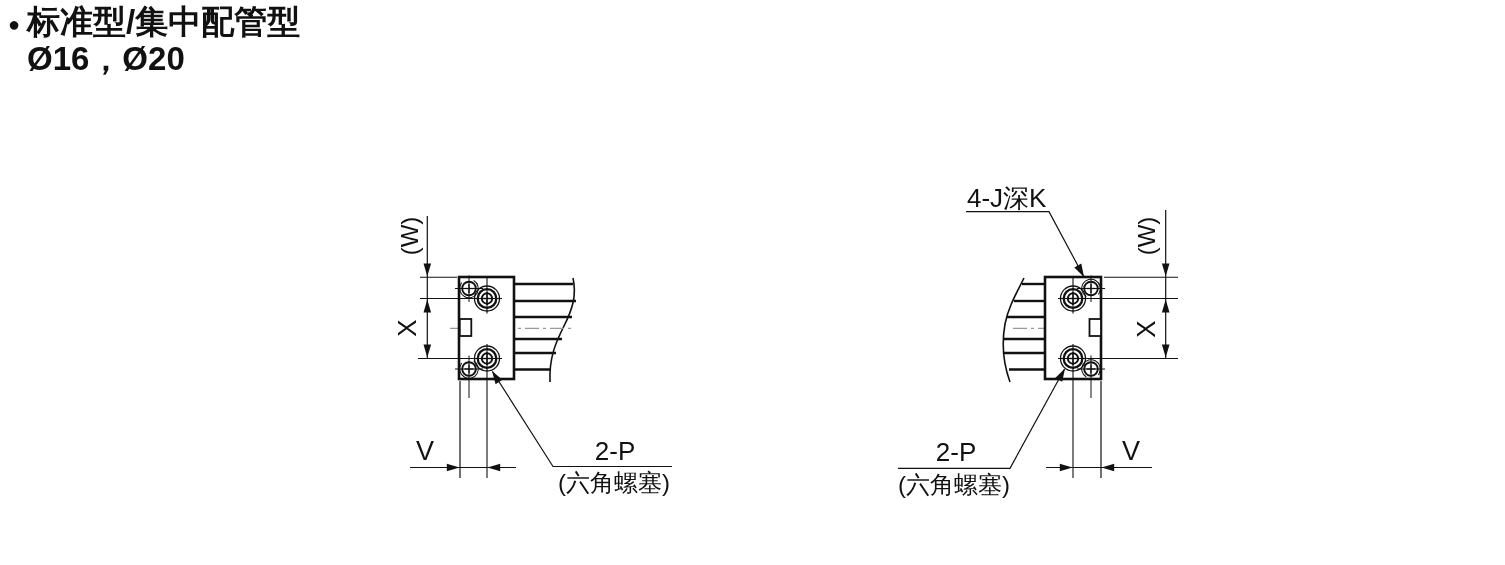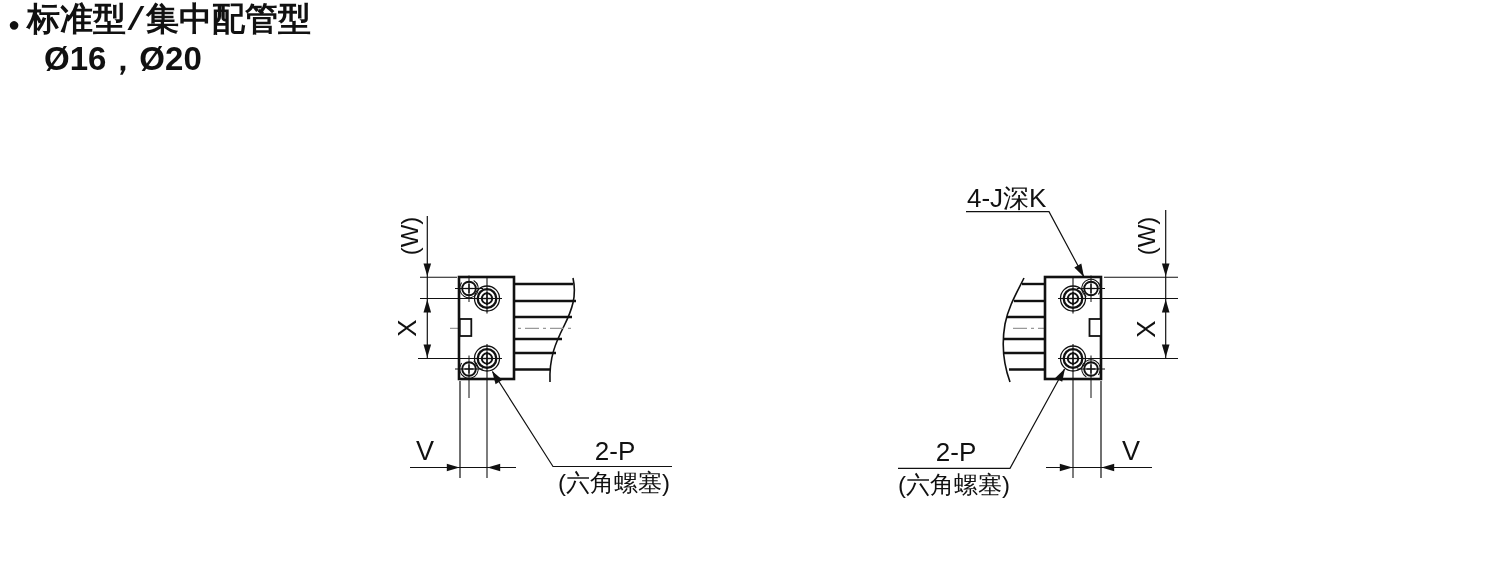--- a/index.html
+++ b/index.html
@@ -1,22 +1,22 @@
 <!DOCTYPE html>
 <html><head>
 <meta charset="utf-8">
 <style>
   html,body{margin:0;padding:0;background:#fff;}
   .canvas{position:relative;width:1505px;height:565px;background:#ffffff;overflow:hidden;
           font-family:"Liberation Sans", sans-serif;color:#111;}
   .header{position:absolute;left:8px;top:4px;}
   .title-row{display:flex;align-items:flex-start;}
   .bullet{font-size:20px;line-height:1;margin-top:10px;margin-right:7px;}
-  .title{font-size:33px;font-weight:bold;line-height:1.12;letter-spacing:0px;font-family:Liberation Mono, monospace;}
-  .subtitle{font-size:33px;font-weight:bold;margin-left:36px;line-height:1.12;}
+  .title{font-size:33px;font-weight:bold;line-height:1.12;letter-spacing:0px;}
+  .subtitle{font-size:33px;font-weight:bold;margin-left:19px;line-height:1.12;}
   svg{position:absolute;left:0;top:0;}
   svg text{font-family:"Liberation Sans", sans-serif;fill:#111;}
   .dimtext{font-size:26px;}
   .dimtext-sm{font-size:24px;}
   .notetext{font-size:24px;}
 </style>
 </head>
 <body>
 
 <div class="canvas">

